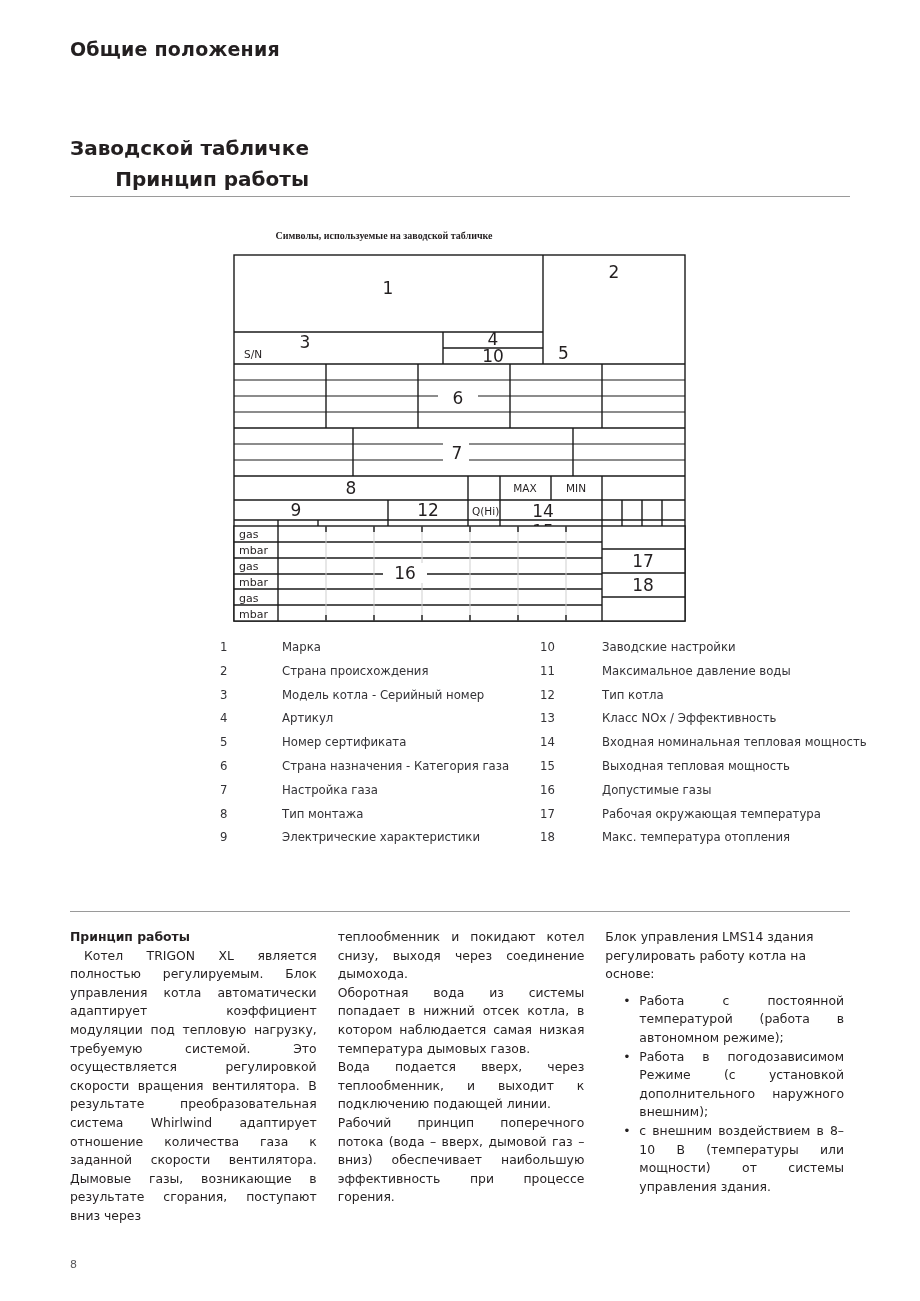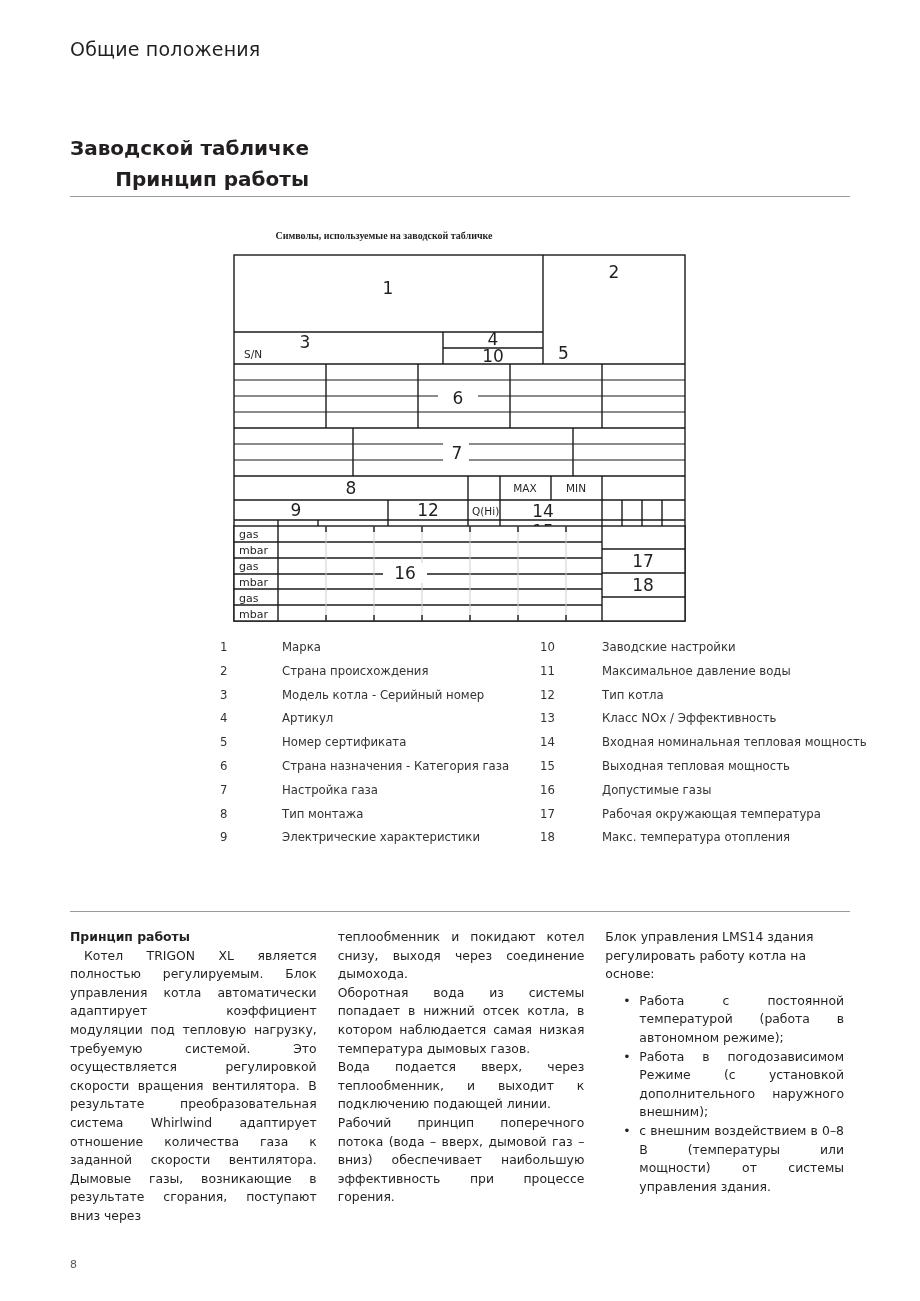--- a/index.html
+++ b/index.html
@@ -15,21 +15,21 @@
     color: #231f20;
     overflow: hidden;
   }
 
   
   .section-title {
     position: absolute;
     left: 70px;
     top: 38px;
     font-size: 19px;
-    font-weight: normal;
+    font-weight: bold;
     letter-spacing: 0.2px;
     color: #231f20;
   }
   .doc-title {
     position: absolute;
     left: 70px;
     top: 133px;
     font-size: 20px;
     font-weight: bold;
     line-height: 31px;
@@ -472,19 +472,19 @@
     <p>Оборотная вода из системы попадает в нижний отсек котла, в котором наблюдается самая низкая температура дымовых газов.</p>
     <p>Вода подается вверх, через теплообменник, и выходит к подключению подающей линии.</p>
     <p>Рабочий принцип поперечного потока (вода – вверх, дымовой газ – вниз) обеспечивает наибольшую эффективность при процессе горения.</p>
   </div>
 
   <div class="col">
     <p class="nojust">Блок управления LMS14 здания регулировать работу котла на основе:</p>
     <ul class="bullets">
       <li>Работа с постоянной температурой (работа в автономном режиме);</li>
       <li>Работа в погодозависимом Режиме (с установкой дополнительного наружного внешним);</li>
-      <li>с внешним воздействием в 0–8 В (температуры или мощности) от системы управления здания.</li>
+      <li>с внешним воздействием в 8–10 В (температуры или мощности) от системы управления здания.</li>
     </ul>
   </div>
 
 </div>
 
 <div class="page-number">8</div>
 
 </body></html>

